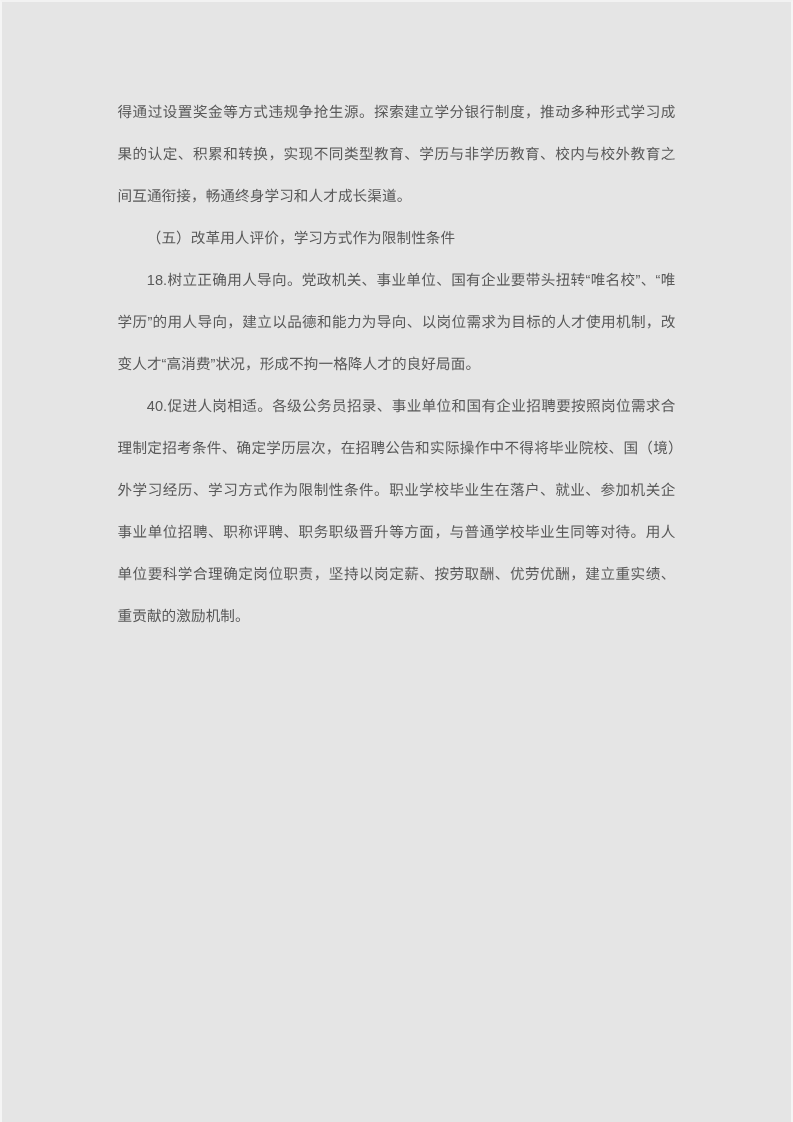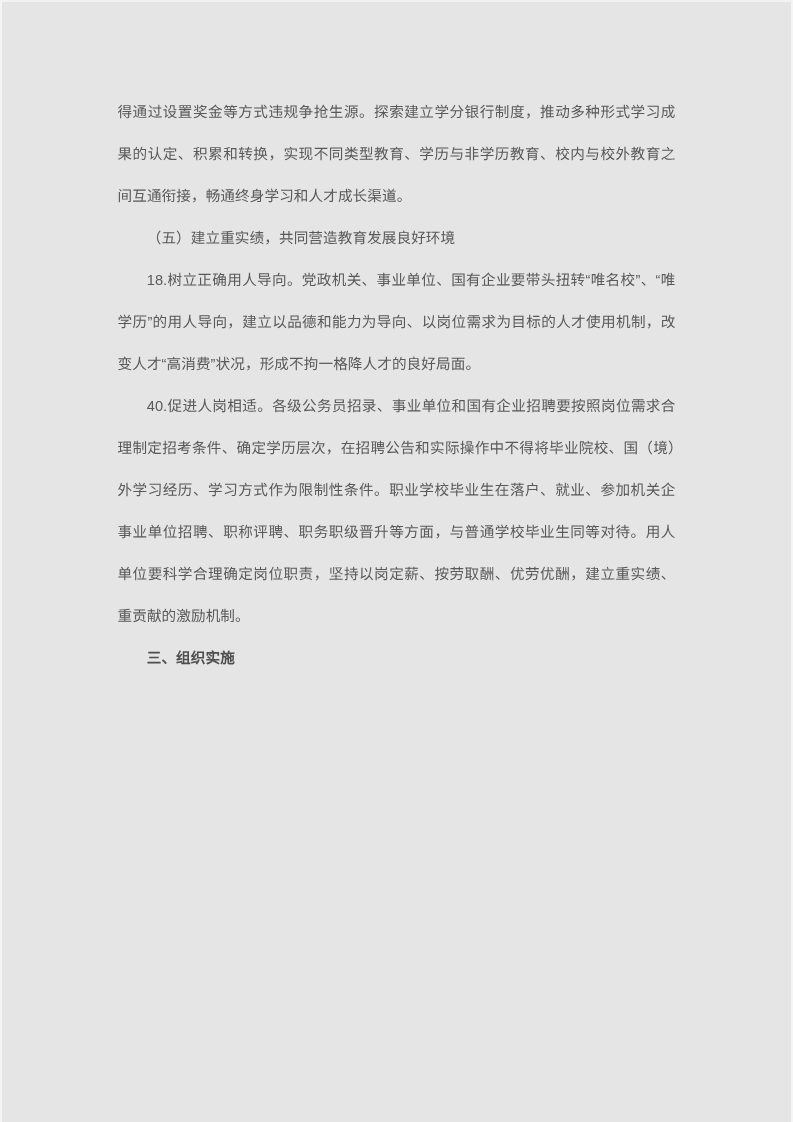--- a/index.html
+++ b/index.html
@@ -42,18 +42,17 @@
     font-weight: bold;
     color: #4f4f4f;
   }
 </style>
 </head>
 <body>
 
 <div class="page">
   <div class="content">
     <p class="no-indent">得通过设置奖金等方式违规争抢生源。探索建立学分银行制度，推动多种形式学习成果的认定、积累和转换，实现不同类型教育、学历与非学历教育、校内与校外教育之间互通衔接，畅通终身学习和人才成长渠道。</p>
-    <p>（五）建立重实绩，共同营造教育发展良好环境</p>
+    <p>（五）改革用人评价，学习方式作为限制性条件</p>
     <p>18.树立正确用人导向。党政机关、事业单位、国有企业要带头扭转“唯名校”、“唯学历”的用人导向，建立以品德和能力为导向、以岗位需求为目标的人才使用机制，改变人才“高消费”状况，形成不拘一格降人才的良好局面。</p>
     <p>40.促进人岗相适。各级公务员招录、事业单位和国有企业招聘要按照岗位需求合理制定招考条件、确定学历层次，在招聘公告和实际操作中不得将毕业院校、国（境）外学习经历、学习方式作为限制性条件。职业学校毕业生在落户、就业、参加机关企事业单位招聘、职称评聘、职务职级晋升等方面，与普通学校毕业生同等对待。用人单位要科学合理确定岗位职责，坚持以岗定薪、按劳取酬、优劳优酬，建立重实绩、重贡献的激励机制。</p>
-    <p class="section-heading">三、组织实施</p>
   </div>
 </div>
 
 </body></html>

